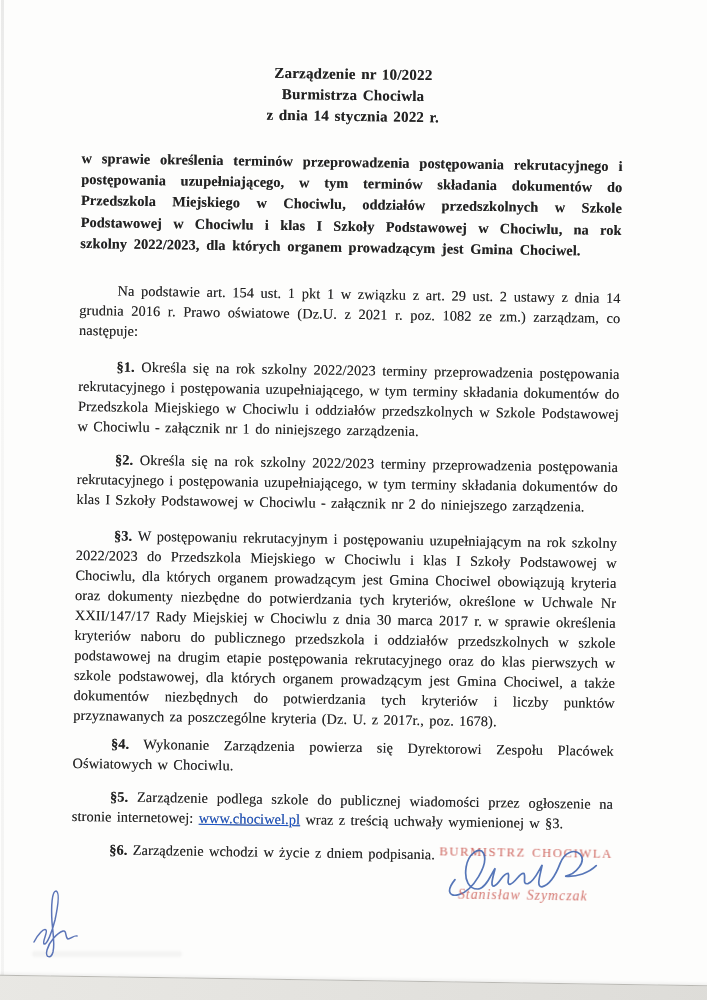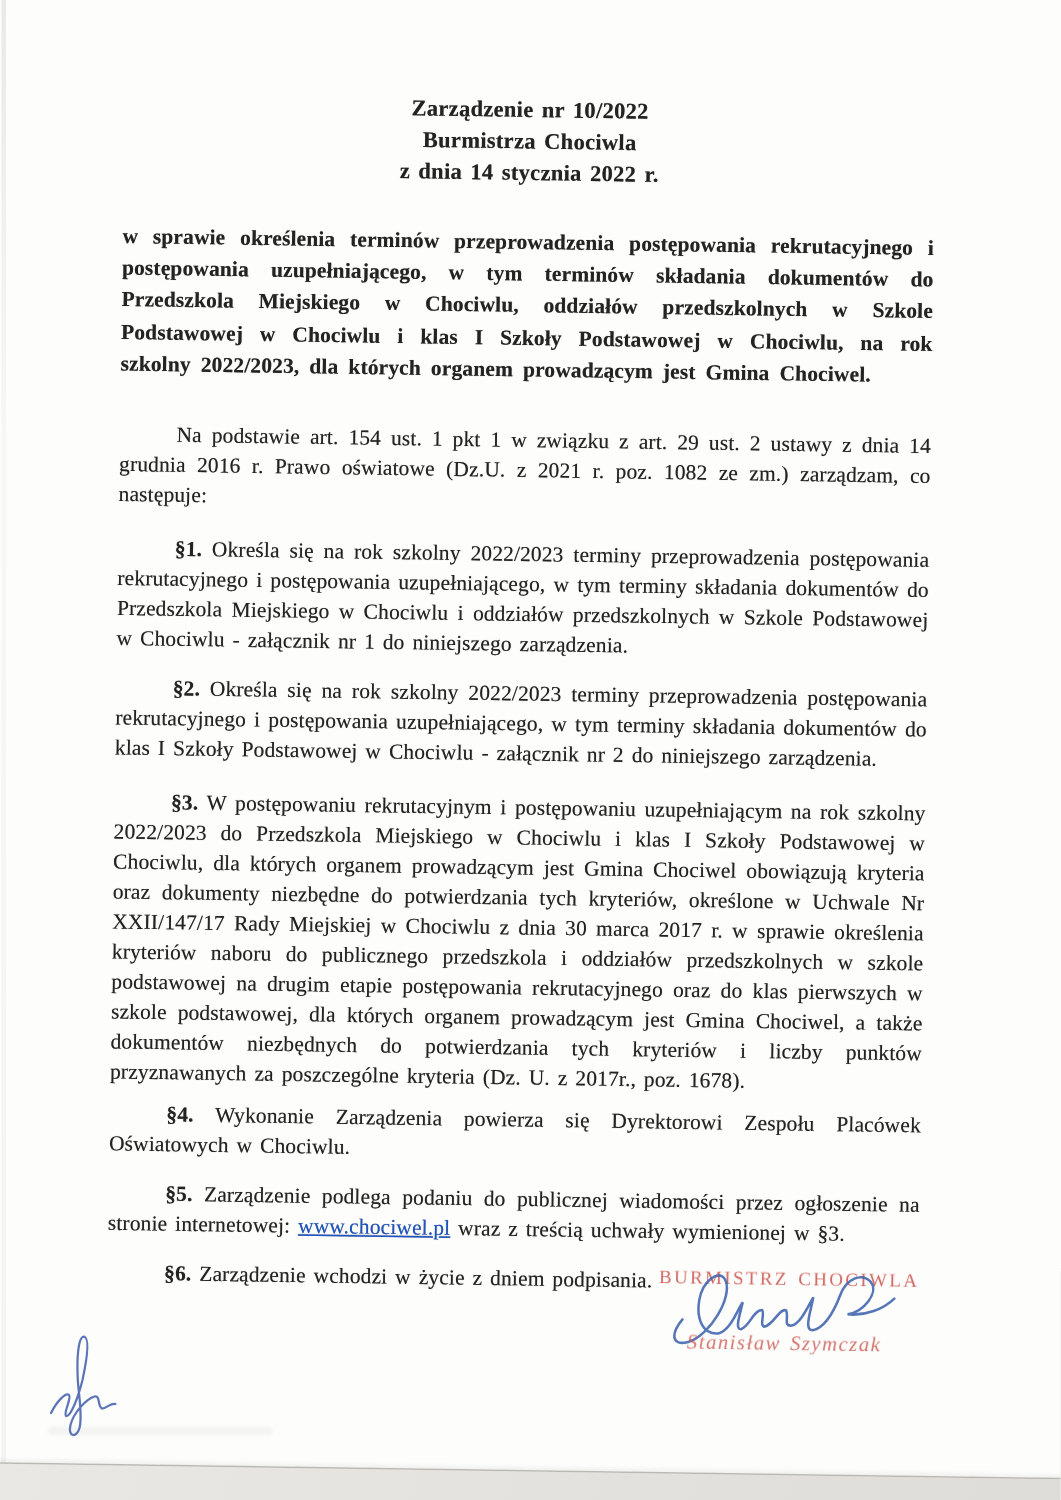--- a/index.html
+++ b/index.html
@@ -151,21 +151,21 @@
     <p class="intro">Na podstawie art. 154 ust. 1 pkt 1 w związku z art. 29 ust. 2 ustawy z dnia 14 grudnia 2016 r. Prawo oświatowe (Dz.U. z 2021 r. poz. 1082 ze zm.) zarządzam, co następuje:</p>
 
     <p class="para s1"><span class="marker">§1.</span> <span>Określa się na rok szkolny 2022/2023 terminy przeprowadzenia postępowania rekrutacyjnego i postępowania uzupełniającego, w tym terminy składania dokumentów do Przedszkola Miejskiego w Chociwlu i oddziałów przedszkolnych w Szkole Podstawowej w Chociwlu - załącznik nr 1 do niniejszego zarządzenia.</span></p>
 
     <p class="para s2"><span class="marker">§2.</span> <span>Określa się na rok szkolny 2022/2023 terminy przeprowadzenia postępowania rekrutacyjnego i postępowania uzupełniającego, w tym terminy składania dokumentów do klas I Szkoły Podstawowej w Chociwlu - załącznik nr 2 do niniejszego zarządzenia.</span></p>
 
     <p class="para s3"><span class="marker">§3.</span> <span>W postępowaniu rekrutacyjnym i postępowaniu uzupełniającym na rok szkolny 2022/2023 do Przedszkola Miejskiego w Chociwlu i klas I Szkoły Podstawowej w Chociwlu, dla których organem prowadzącym jest Gmina Chociwel obowiązują kryteria oraz dokumenty niezbędne do potwierdzania tych kryteriów, określone w Uchwale Nr XXII/147/17 Rady Miejskiej w Chociwlu z dnia 30 marca 2017 r. w sprawie określenia kryteriów naboru do publicznego przedszkola i oddziałów przedszkolnych w szkole podstawowej na drugim etapie postępowania rekrutacyjnego oraz do klas pierwszych w szkole podstawowej, dla których organem prowadzącym jest Gmina Chociwel, a także dokumentów niezbędnych do potwierdzania tych kryteriów i liczby punktów przyznawanych za poszczególne kryteria (Dz. U. z 2017r., poz. 1678).</span></p>
 
     <p class="para s4"><span class="marker">§4.</span> <span>Wykonanie Zarządzenia powierza się Dyrektorowi Zespołu Placówek Oświatowych w Chociwlu.</span></p>
 
-    <p class="para s5"><span class="marker">§5.</span> <span>Zarządzenie podlega podaniu do publicznej wiadomości przez ogłoszenie na stronie internetowej: </span><a class="doc-link" href="#">www.chociwel.pl</a><span> wraz z treścią uchwały wymienionej w §3.</span></p>
+    <p class="para s5"><span class="marker">§5.</span> <span>Zarządzenie podlega szkole do publicznej wiadomości przez ogłoszenie na stronie internetowej: </span><a class="doc-link" href="#">www.chociwel.pl</a><span> wraz z treścią uchwały wymienionej w §3.</span></p>
 
     <p class="para s6"><span class="marker">§6.</span> <span>Zarządzenie wchodzi w życie z dniem podpisania.</span></p>
 
     <div class="signature-block">
       <div class="stamp-title">BURMISTRZ CHOCIWLA</div>
       <svg class="signature-ink" viewBox="0 0 176 56" xmlns="http://www.w3.org/2000/svg">
         <path d="M22,36 C14,46 15,54 26,51 C40,47 56,20 50,9 C46,2 35,10 33,23 C31,36 36,46 46,45 C54,43 58,30 62,24 C60,33 57,42 61,42 C67,40 69,29 75,29 C77,31 73,40 77,40 C83,38 87,27 91,29 C93,33 89,40 95,39 C101,37 105,27 109,20 C107,31 103,42 109,42 C117,40 123,29 127,18 C131,7 141,3 147,9 C153,16 143,29 132,31 C144,32 156,27 163,20" fill="none" stroke="#3f63ae" stroke-width="1.7" stroke-linecap="round" opacity="0.88"></path>
       </svg>
       <div class="signer-name">Stanisław Szymczak</div>
     </div>

